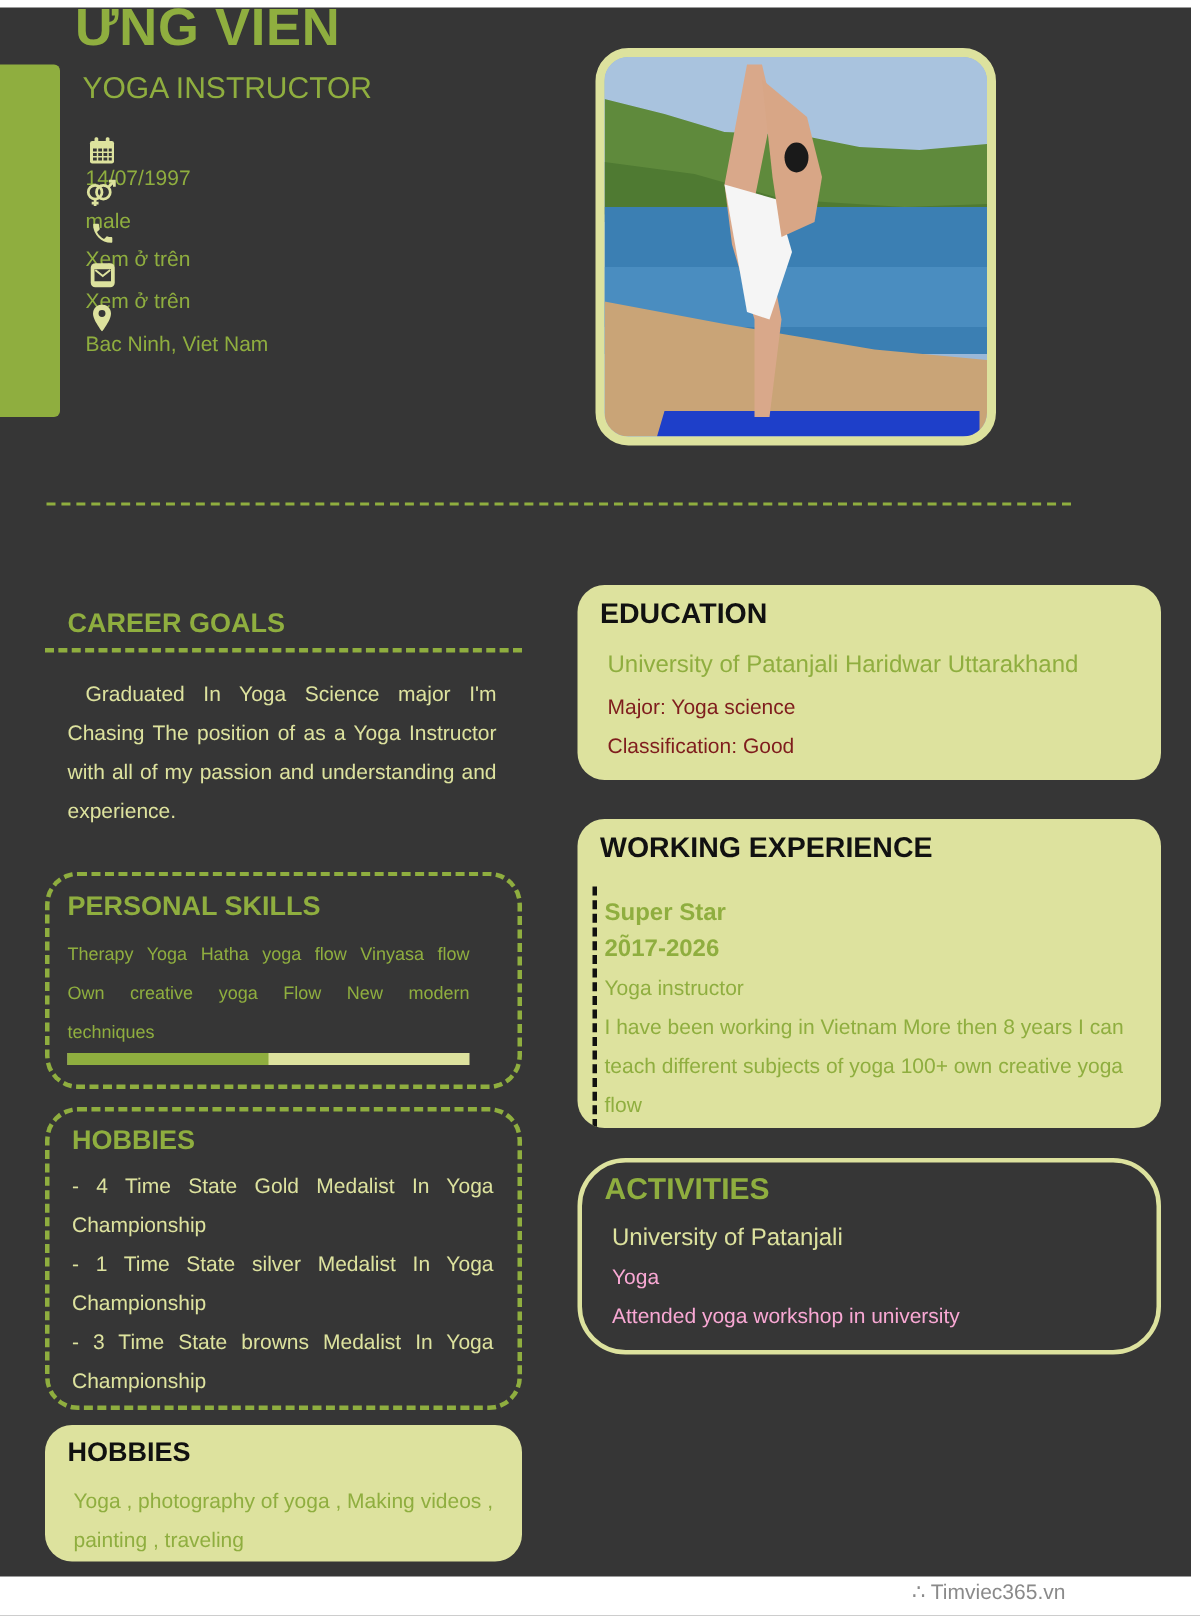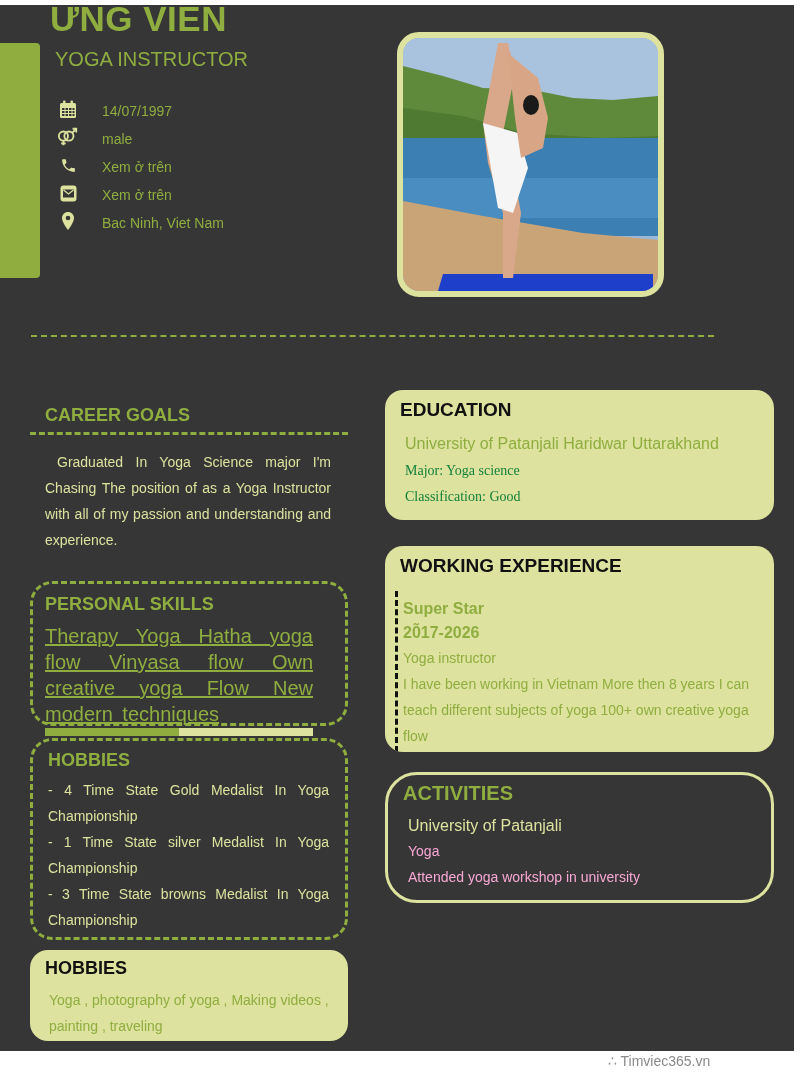--- a/index.html
+++ b/index.html
@@ -3,46 +3,46 @@
 <meta charset="utf-8">
 <style>
   * { box-sizing: border-box; margin: 0; padding: 0; }
   html, body { width: 800px; height: 1077px; background: #ffffff; overflow: hidden; }
   body { font-family: "Liberation Sans", sans-serif; position: relative; }
   .page { position: absolute; left: 0; top: 5px; width: 794px; height: 1046px; background: #363636; overflow: hidden; }
   .accent-bar { position: absolute; left: 0; top: 38px; width: 40px; height: 235px; background: #8fae3f; border-radius: 0 4px 4px 0; }
   .name { position: absolute; left: 50px; top: -6px; font-size: 35px; font-weight: bold; color: #8fae3f; letter-spacing: 0.5px; }
   .job-title { position: absolute; left: 55px; top: 43px; font-size: 20px; color: #8fae3f; }
   .info-list { position: absolute; left: 57px; top: 86px; }
-  .info-row { display: flex; align-items: flex-end; height: 28px; }
+  .info-row { display: flex; align-items: flex-start; height: 28px; flex-direction: column; }
   .info-icon { width: 22px; height: 20px; display: flex; align-items: center; justify-content: center; margin-right: 23px; }
   .info-icon svg { fill: #dde29e; }
   .info-text { font-size: 14px; color: #8fae3f; }
   .photo { position: absolute; left: 397px; top: 27px; width: 267px; height: 265px; border: 6px solid #dde29e; border-radius: 22px; overflow: hidden; background: #9ab8d8; }
   .photo svg { width: 100%; height: 100%; display: block; }
   .divider { position: absolute; left: 31px; top: 330px; width: 683px; height: 0; border-top: 2px dashed #8fae3f; }
   .section-title { font-weight: bold; font-size: 18px; }
   .career { position: absolute; left: 30px; top: 400px; width: 318px; }
   .career .section-title { color: #8fae3f; padding-left: 15px; padding-bottom: 6px; border-bottom: 3px dashed #8fae3f; }
   .career-text { padding: 14px 17px 0 15px; color: #dde29e; font-size: 14px; line-height: 26px; text-align: justify; text-indent: 12px; }
   .skills { position: absolute; left: 30px; top: 576px; width: 318px; height: 145px; border: 3px dashed #8fae3f; border-radius: 22px; padding: 10px 32px 0 12px; }
   .skills .section-title { color: #8fae3f; margin-bottom: 8px; }
-  .skills-text { color: #8fae3f; font-size: 20px; line-height: 26px; text-align: justify; word-spacing: 4px; text-decoration: underline; }
+  .skills-text { color: #8fae3f; font-size: 12px; line-height: 26px; text-align: justify; word-spacing: 4px; }
   .skill-bar { width: 268px; height: 8px; background: #dde29e; margin-top: 1px; }
   .skill-bar-fill { height: 100%; background: #8fae3f; }
   .awards { position: absolute; left: 30px; top: 733px; width: 318px; height: 202px; border: 3px dashed #8fae3f; border-radius: 22px; padding: 9px 16px 0 15px; }
   .awards .section-title { color: #8fae3f; margin-bottom: 6px; }
   .award-item { color: #dde29e; font-size: 14px; line-height: 26px; text-align: justify; text-align-last: left; }
   .hobbies { position: absolute; left: 30px; top: 945px; width: 318px; height: 91px; background: #dde29e; border-radius: 18px; padding: 8px 15px 0 15px; }
   .hobbies .section-title { color: #111; margin-bottom: 8px; }
   .hobbies-text { color: #8fae3f; font-size: 14px; line-height: 26px; padding-left: 4px; }
   .education { position: absolute; left: 385px; top: 385px; width: 389px; height: 130px; background: #dde29e; border-radius: 18px; padding: 9px 15px 0 15px; }
   .education .section-title { color: #111; font-size: 19px; margin-bottom: 14px; }
   .edu-school { color: #8fae3f; font-weight: normal; font-size: 16px; padding-left: 5px; margin-bottom: 5px; }
-  .edu-line { color: #15803d; font-size: 14px; line-height: 26px; padding-left: 5px; font-family: Liberation Serif, serif; }
+  .edu-line { color: #7f1d1d; font-size: 14px; line-height: 26px; padding-left: 5px; }
   .experience { position: absolute; left: 385px; top: 541px; width: 389px; height: 206px; background: #dde29e; border-radius: 18px; padding: 9px 15px 0 15px; overflow: hidden; }
   .experience .section-title { color: #111; font-size: 19px; margin-bottom: 3px; }
   .exp-body { position: absolute; left: 10px; top: 45px; right: 14px; bottom: 0; border-left: 3px dashed #111; padding-left: 5px; padding-top: 6px; }
   .exp-company, .exp-period { color: #8fae3f; font-weight: bold; font-size: 16px; line-height: 24px; }
   .exp-role, .exp-desc { color: #8fae3f; font-size: 14px; line-height: 26px; }
   .activities { position: absolute; left: 385px; top: 767px; width: 389px; height: 131px; border: 3px solid #dde29e; border-radius: 32px; padding: 7px 15px 0 15px; }
   .activities .section-title { color: #8fae3f; font-size: 20px; margin-bottom: 12px; }
   .act-org { color: #dde29e; font-weight: normal; font-size: 16px; padding-left: 5px; margin-bottom: 3px; }
   .act-line { color: #f9a8d4; font-size: 14px; line-height: 26px; padding-left: 5px; }
   .watermark { position: absolute; left: 608px; top: 1053px; font-family: Liberation Sans, sans-serif; font-size: 14px; color: #8a8a8a; }

